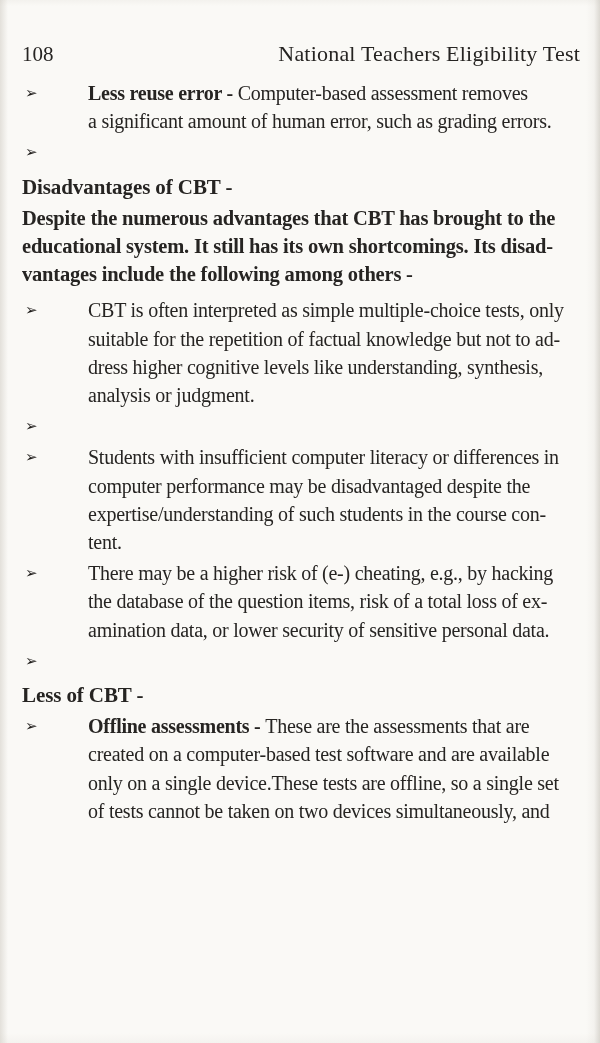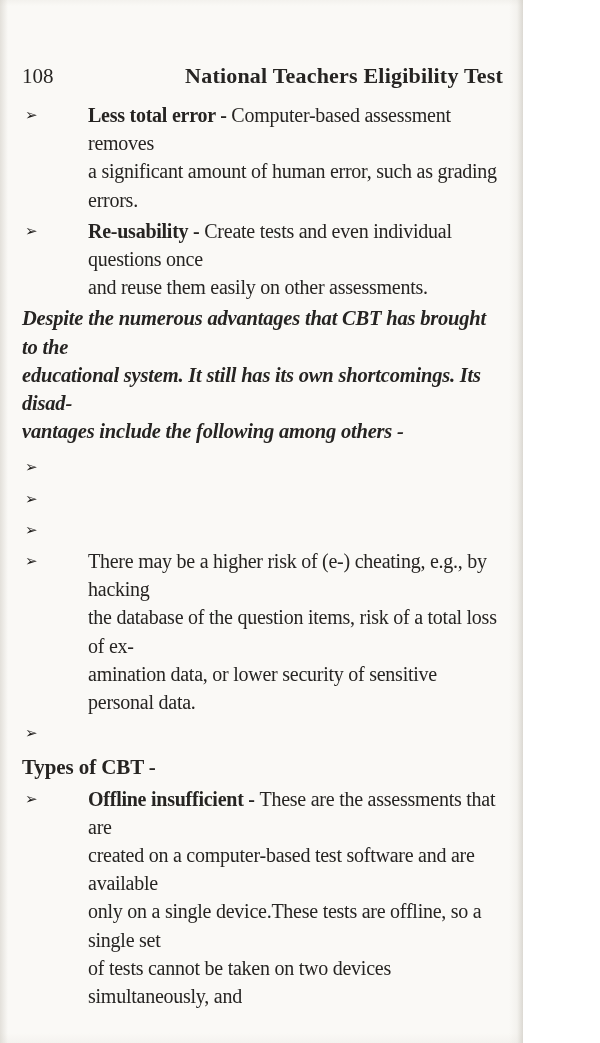--- a/index.html
+++ b/index.html
@@ -4,55 +4,54 @@
 <style>
   html,body{margin:0;padding:0;}
   body{
     width:600px;height:1043px;
     background:#ffffff;
     font-family:"Liberation Serif", serif;
     overflow:hidden;
   }
   .page{
     position:relative;
-    width:523px;height:1043px;
+    width:600px;height:1043px;
     box-sizing:border-box;
-    padding:62px 20px 0 22px;
+    padding:40px 20px 0 22px;
     color:#262422;
     background:
       linear-gradient(90deg, rgba(208,204,196,0.55) 0px, rgba(250,249,246,0) 8px),
       linear-gradient(270deg, rgba(203,199,191,0.65) 0px, rgba(224,221,215,0.25) 6px, rgba(250,249,246,0) 14px),
       linear-gradient(180deg, rgba(236,234,229,0.5) 0px, rgba(250,249,246,0) 6px),
       linear-gradient(0deg, rgba(238,236,231,0.45) 0px, rgba(250,249,246,0) 10px),
       #faf9f6;
   }
   .hdr{
     display:flex;
     justify-content:space-between;
     align-items:baseline;
     line-height:28px;
     margin-bottom:11px;
   }
   .pagenum{font-size:21px;font-weight:normal;}
-  .title{font-size:22px;font-weight:bold;letter-spacing:0.2px;}
+  .title{font-size:22px;font-weight:normal;letter-spacing:0.2px;}
   .sec-heading{
     font-size:21px;
     font-weight:bold;
     line-height:28.2px;
     margin:6px 0 3px 0;
     letter-spacing:-0.1px;
   }
   .para{
     font-size:20.5px;
     font-weight:bold;
     line-height:28.2px;
     margin:2px 0 8px 0;
     white-space:pre-line;
     letter-spacing:-0.2px;
-    font-style:italic;
   }
   .bullet{
     display:flex;
     margin:0 0 3px 0;
   }
   .marker{
     flex:0 0 66px;
     width:66px;
     font-family:"DejaVu Sans", sans-serif;
     font-size:15px;
@@ -76,61 +75,68 @@
 
 <div class="page">
 
   <div class="hdr">
     <span class="pagenum">108</span>
     <span class="title">National Teachers Eligibility Test</span>
   </div>
 
   <div class="bullet">
     <span class="marker">➢</span>
-    <p class="btext"><b>Less total error - </b><span class="body">Computer-based assessment removes
+    <p class="btext"><b>Less reuse error - </b><span class="body">Computer-based assessment removes
 a significant amount of human error, such as grading errors.</span></p>
   </div>
 
   <div class="bullet">
     <span class="marker">➢</span>
-    <p class="btext"><b>Re-usability - </b><span class="body">Create tests and even individual questions once
-and reuse them easily on other assessments.</span></p>
   </div>
 
+  <h2 class="sec-heading">Disadvantages of CBT -</h2>
 
   <p class="para">Despite the numerous advantages that CBT has brought to the
 educational system. It still has its own shortcomings. Its disad-
 vantages include the following among others -</p>
 
   <div class="bullet">
     <span class="marker">➢</span>
+    <p class="btext"><b></b><span class="body">CBT is often interpreted as simple multiple-choice tests, only
+suitable for the repetition of factual knowledge but not to ad-
+dress higher cognitive levels like understanding, synthesis,
+analysis or judgment.</span></p>
   </div>
 
   <div class="bullet">
     <span class="marker">➢</span>
   </div>
 
   <div class="bullet">
     <span class="marker">➢</span>
+    <p class="btext"><b></b><span class="body">Students with insufficient computer literacy or differences in
+computer performance may be disadvantaged despite the
+expertise/understanding of such students in the course con-
+tent.</span></p>
   </div>
 
   <div class="bullet">
     <span class="marker">➢</span>
     <p class="btext"><b></b><span class="body">There may be a higher risk of (e-) cheating, e.g., by hacking
 the database of the question items, risk of a total loss of ex-
 amination data, or lower security of sensitive personal data.</span></p>
   </div>
 
   <div class="bullet">
     <span class="marker">➢</span>
   </div>
 
-  <h2 class="sec-heading">Types of CBT -</h2>
+  <h2 class="sec-heading">Less of CBT -</h2>
 
   <div class="bullet">
     <span class="marker">➢</span>
-    <p class="btext"><b>Offline insufficient - </b><span class="body">These are the assessments that are
+    <p class="btext"><b>Offline assessments - </b><span class="body">These are the assessments that are
 created on a computer-based test software and are available
 only on a single device.These tests are offline, so a single set
 of tests cannot be taken on two devices simultaneously, and</span></p>
   </div>
 
 </div>
 
 </body></html>

